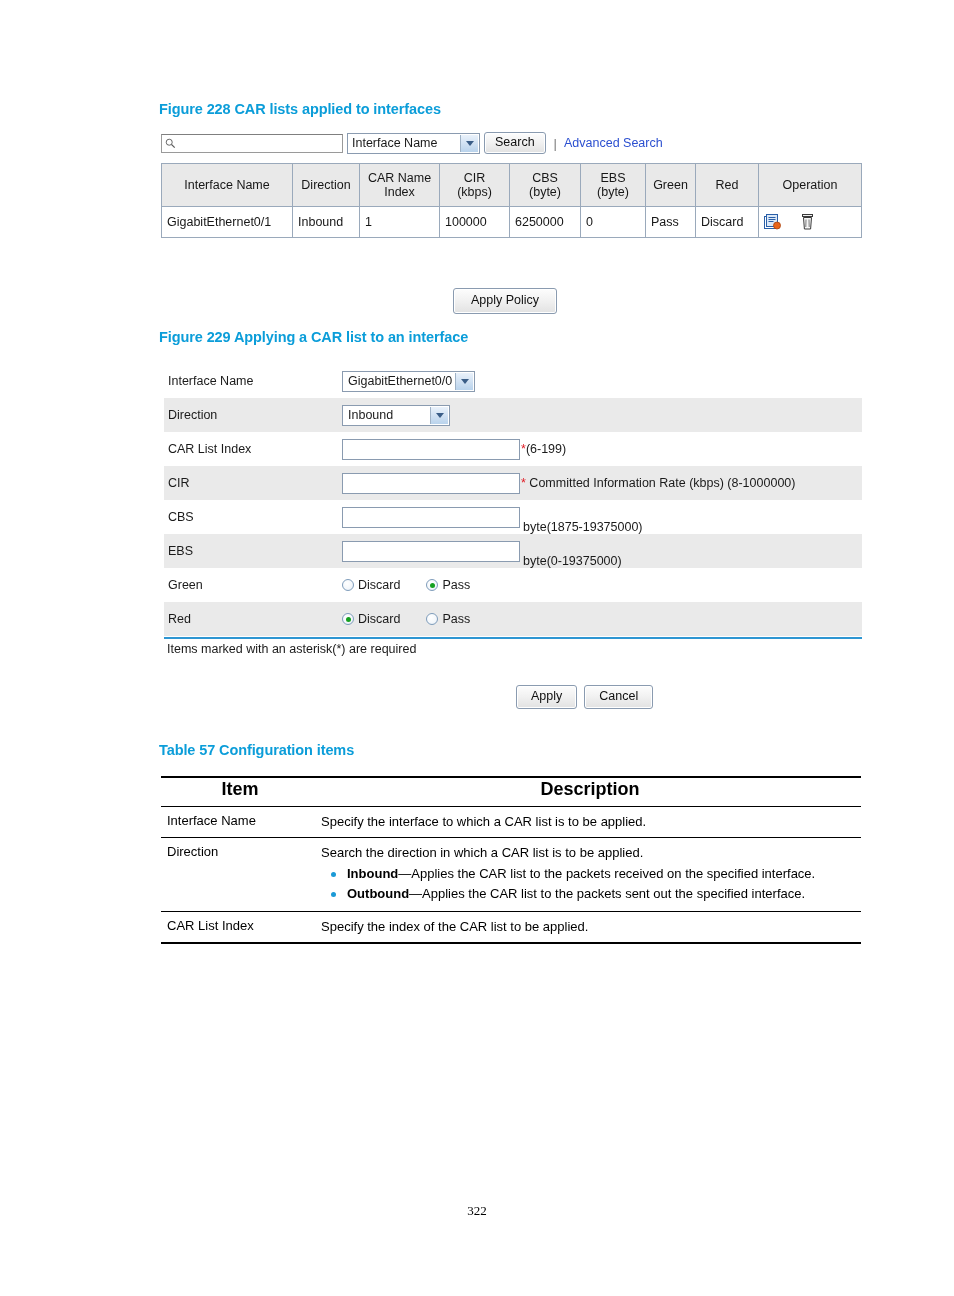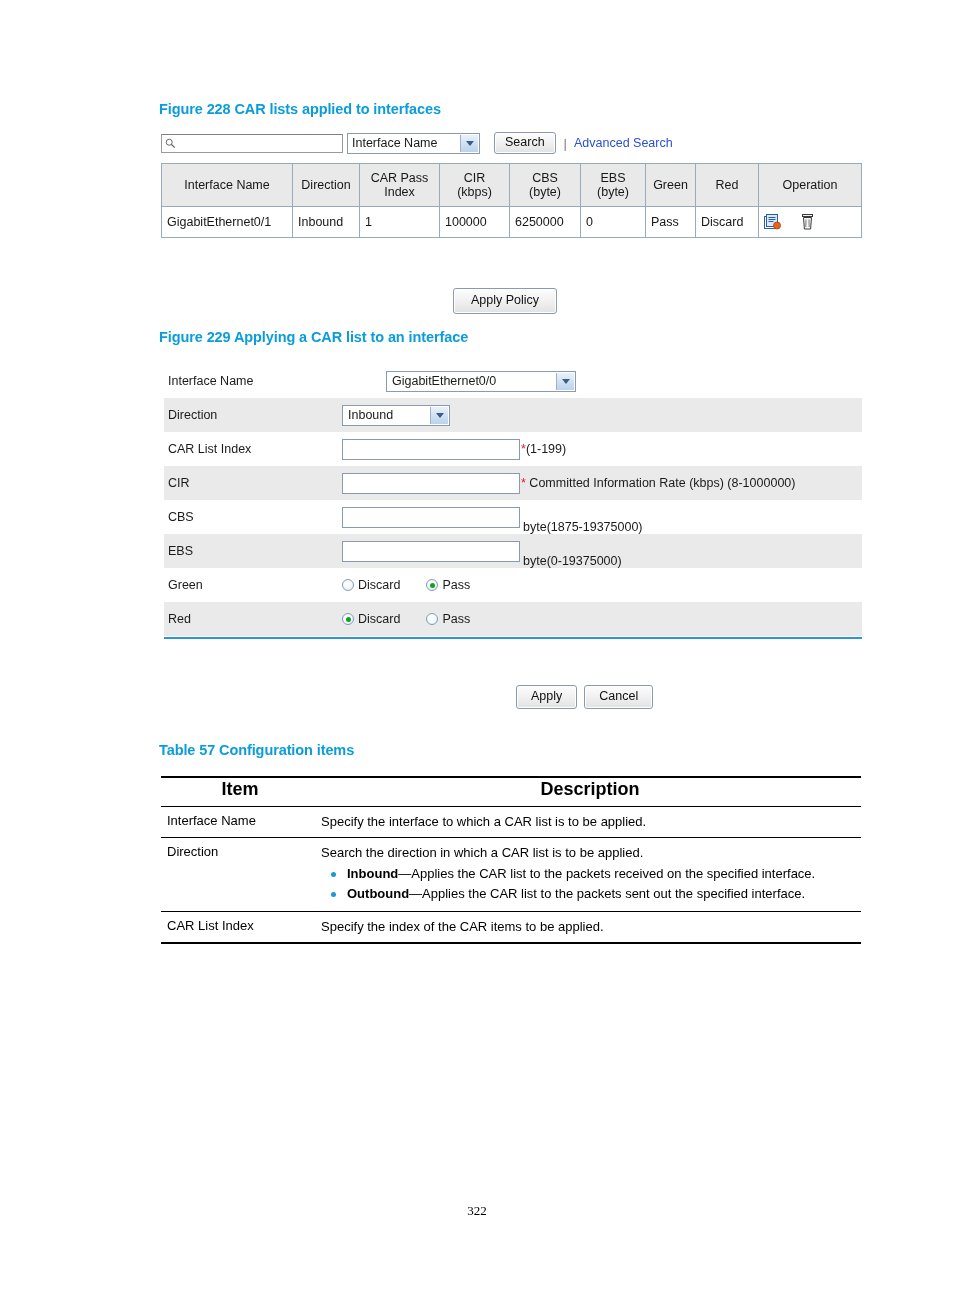--- a/index.html
+++ b/index.html
@@ -100,21 +100,21 @@
     color: #101010;
     background: linear-gradient(to bottom,#fdfdfd 0%,#f2f2f2 45%,#e2e2e2 100%);
     border: 1px solid #8a9bb0;
     border-radius: 3px;
     box-shadow: inset 0 0 0 1px #ffffff;
     padding: 2px 10px 3px 10px;
     line-height: 15px;
     white-space: nowrap;
   }
   .search-btn {
-    margin-left: 14px;
+    margin-left: 4px;
     height: 22px;
     box-sizing: border-box;
   }
   .sep-bar {
     margin: 0 7px 0 8px;
     color: #7a7a7a;
     font-size: 13px;
   }
   .adv-link {
     color: #2b4fd0;
@@ -231,21 +231,21 @@
     box-sizing: border-box;
     border: 1px solid #8a9bb0;
     background: #ffffff;
     position: relative;
     display: flex;
     align-items: center;
     padding-left: 5px;
     font-size: 12.5px;
     color: #1a1a1a;
   }
-  .fselect.w-iface { width: 190px; margin-left: 44px; }
+  .fselect.w-iface { width: 133px; }
   .fselect.w-dir   { width: 108px; }
   .fhint {
     font-size: 12.5px;
     color: #1a1a1a;
     margin-left: 1px;
     white-space: nowrap;
   }
   .req-star { color: #e01b24; }
   .fhint.spaced { margin-left: 3px; margin-top: 19px; }
 
@@ -414,21 +414,21 @@
       </colgroup>
       <thead>
         <tr>
           <th>
             <span>Interface Name</span>
           </th>
           <th>
             <span>Direction</span>
           </th>
           <th>
-            <span>CAR Pass</span><br>
+            <span>CAR Name</span><br>
             <span>Index</span>
           </th>
           <th>
             <span>CIR</span><br>
             <span>(kbps)</span>
           </th>
           <th>
             <span>CBS</span><br>
             <span>(byte)</span>
           </th>
@@ -507,21 +507,21 @@
         <span>Inbound</span>
         <span class="sel-arrow-box">
             <span class="sel-arrow"></span>
           </span>
       </div>
     </div>
 
     <div class="frow plain">
       <div class="flabel">CAR List Index</div>
       <input class="ftext" type="text" value="" style="">
-      <span class="fhint"><span class="req-star">*</span><span>(1-199)</span></span>
+      <span class="fhint"><span class="req-star">*</span><span>(6-199)</span></span>
     </div>
 
     <div class="frow alt">
       <div class="flabel">CIR</div>
       <input class="ftext" type="text" value="" style="">
       <span class="fhint"><span class="req-star">*</span>&nbsp;<span>Committed Information Rate (kbps) (8-1000000)</span></span>
     </div>
 
     <div class="frow plain">
       <div class="flabel">CBS</div>
@@ -557,20 +557,21 @@
           <span>Discard</span>
         </label>
         <label class="radio-opt">
           <span class="radio"></span>
           <span>Pass</span>
         </label>
       </div>
     </div>
 
     <div class="hrule-blue"></div>
+    <div class="req-note">Items marked with an asterisk(*) are required</div>
 
     <div class="form-buttons">
       <button class="btn">Apply</button>
       <button class="btn">Cancel</button>
     </div>
   </div>
 
   <div class="fig-heading" style="left:159px; top:742px;">Table 57 Configuration items</div>
 
   <table id="tbl57">
@@ -601,21 +602,21 @@
             </li>
             <li>
               <span class="bterm">Outbound</span><span>—Applies the CAR list to the packets sent out the specified interface.</span>
             </li>
           </ul>
         </td>
       </tr>
       <tr>
         <td>CAR List Index</td>
         <td>
-          <div class="desc-line">Specify the index of the CAR items to be applied.</div>
+          <div class="desc-line">Specify the index of the CAR list to be applied.</div>
         </td>
       </tr>
     </tbody>
   </table>
 
   <div id="pageno">322</div>
 
 </div>
 
 </body></html>

